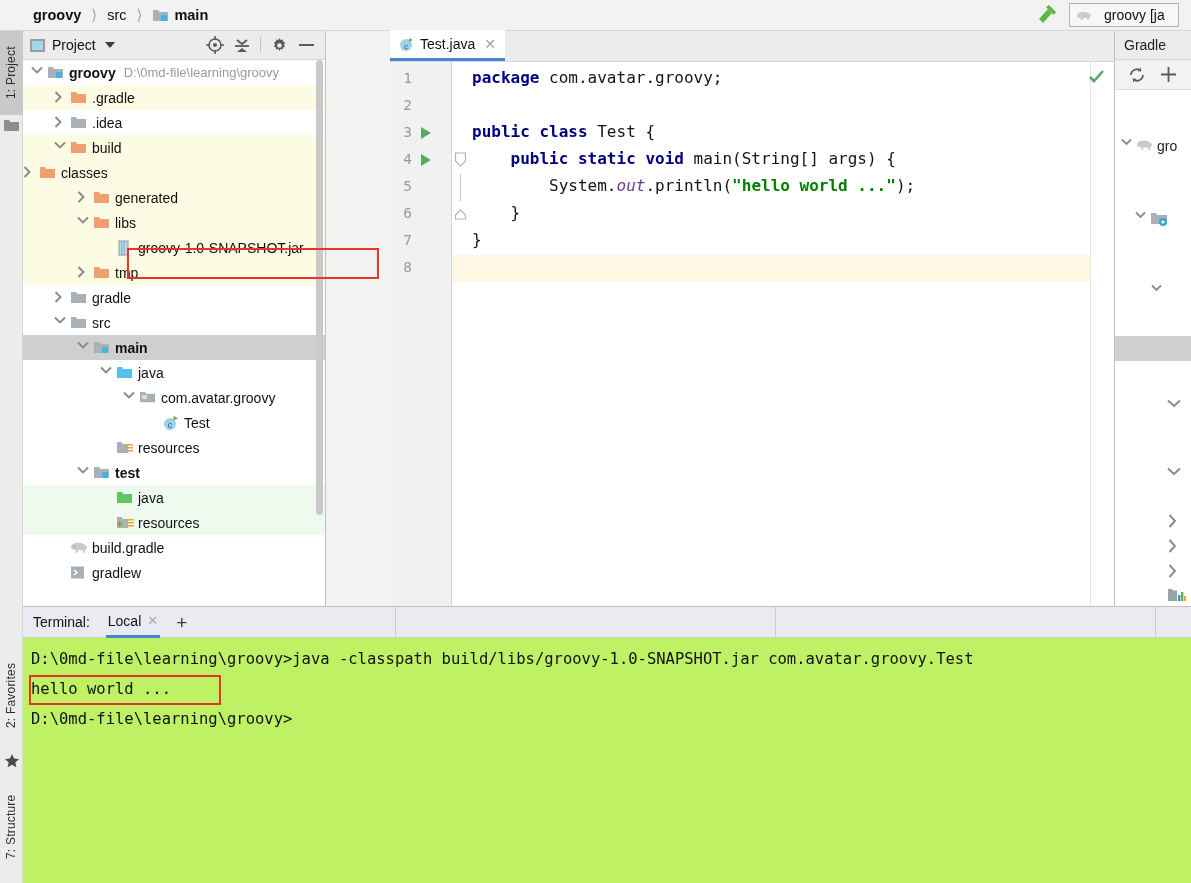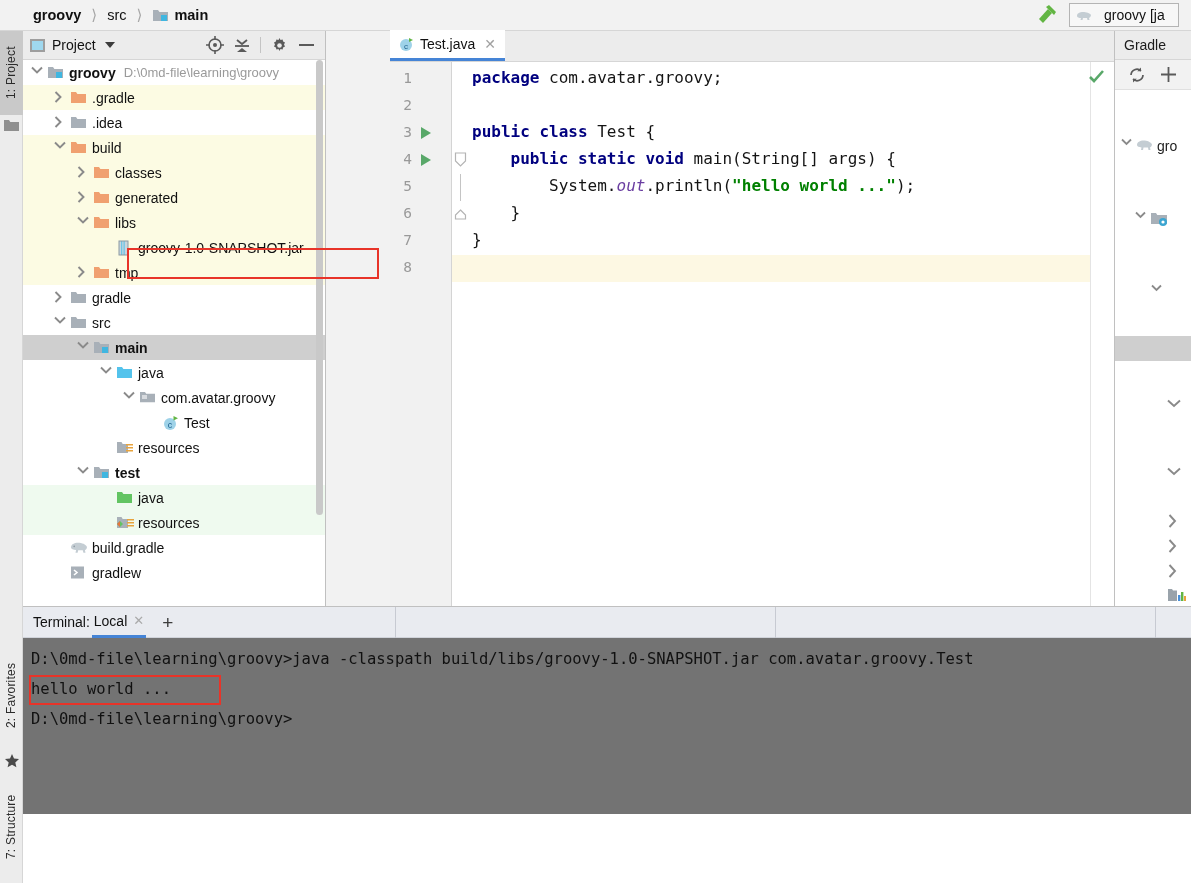--- a/index.html
+++ b/index.html
@@ -136,27 +136,27 @@
   .terminal {
     position:absolute; left:23px; top:606px; width:1168px; height:277px;
     background:#fff; border-top:1px solid #c0c0c0;
   }
   .termhead {
     height:31px; background:#e9ebf0; display:flex; align-items:center;
     font-size:14px; border-bottom:1px solid #d0d3da; position:relative;
   }
   .termhead-label { padding-left:10px; color:#111; }
   .termtab {
-    margin-left:2px; height:31px; display:flex; align-items:center; gap:6px;
+    margin-left:16px; height:31px; display:flex; align-items:center; gap:6px;
     color:#111; border-bottom:3px solid #4584d6; padding:0 2px;
   }
   .termtab-close { color:#a9a9a9; font-size:13px; }
   .termplus { margin-left:16px; font-size:19px; color:#3c3c3c; line-height:1; }
   .termcell { position:absolute; top:0; height:31px; border-left:1px solid #c7cad2; }
-  .termbody { position:relative; height:176px; background:#737373; padding-top:6px; }
+  .termbody { position:relative; height:245px; background:#bef264; padding-top:6px; }
   .tline {
     font-family:"DejaVu Sans Mono", monospace; font-size:15.5px; color:#111;
     white-space:pre; padding-left:8px; line-height:30px;
   }
 
   svg { display:block; }
 </style>
 </head>
 <body>
 
@@ -313,21 +313,21 @@
                 <path d="M1 1.5l5 5 5-5" fill="none" stroke="#8a8a8a" stroke-width="1.9"></path>
               </svg>
             </span>
             <span class="ticon">
               <svg width="17" height="15" viewBox="0 0 17 15">
                 <path d="M1 2h5l1.4 2H16v9H1z" fill="#f0a070"></path>
               </svg>
             </span>
             <span class="tlabel">build</span>
           </div>
-          <div class="trow excluded" style="padding-left: 54px;">
+          <div class="trow excluded" style="">
             <span class="twist">
               <svg width="9" height="12" viewBox="0 0 9 12">
                 <path d="M1.5 1l5 5-5 5" fill="none" stroke="#8a8a8a" stroke-width="1.9"></path>
               </svg>
             </span>
             <span class="ticon">
               <svg width="17" height="15" viewBox="0 0 17 15">
                 <path d="M1 2h5l1.4 2H16v9H1z" fill="#f0a070"></path>
               </svg>
             </span>

